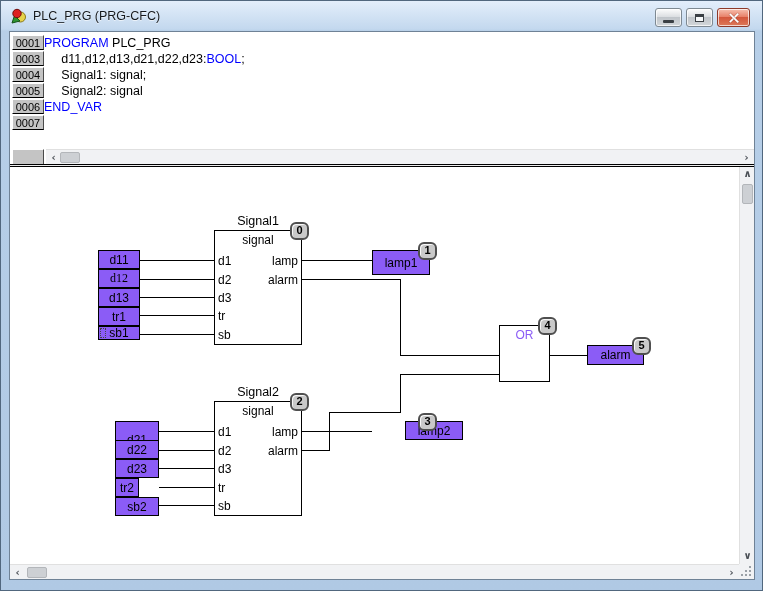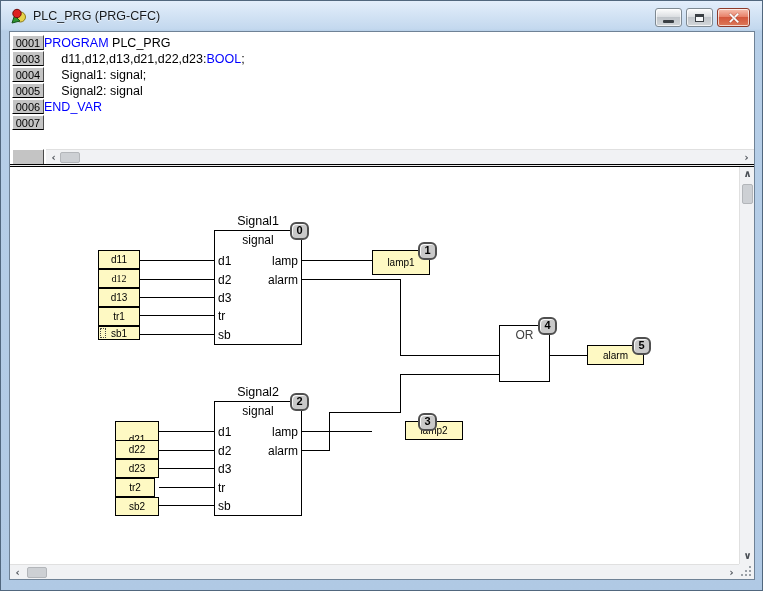--- a/index.html
+++ b/index.html
@@ -68,22 +68,22 @@
   .cfc-pane{position:absolute;left:0;top:135px;width:744px;height:412px;background:#f1f2f4;}
   .cfc-canvas{position:absolute;left:0;top:0;width:729px;height:397px;background:#fff;overflow:hidden;}
   .wires{position:absolute;left:0;top:0;}
   .wires polyline{fill:none;stroke:#000;stroke-width:1;shape-rendering:crispEdges;}
   .fb{position:absolute;border:1px solid #000;background:#fff;box-sizing:border-box;z-index:2;}
   .fb-type{position:absolute;left:0;top:2px;width:100%;text-align:center;font-size:12px;}
   .pin{position:absolute;height:14px;line-height:14px;font-size:12px;color:#000;z-index:2;}
   .pin-l{left:3px;}
   .pin-r{right:3px;}
   .fb-name{position:absolute;text-align:center;font-size:12.5px;color:#000;height:15px;line-height:15px;z-index:2;}
-  .io-box{position:absolute;border:1px solid #000;background:#fef9c3;box-sizing:border-box;z-index:2;
-    display:flex;align-items:center;justify-content:center;font-size:10px;color:#000;}
+  .io-box{position:absolute;border:1px solid #000;background:#8b5cf6;box-sizing:border-box;z-index:2;
+    display:flex;align-items:center;justify-content:center;font-size:12px;color:#000;}
   .io-marker{position:absolute;left:1px;top:1px;bottom:1px;width:6px;border:1px dotted #444;box-sizing:border-box;}
   .badge{position:absolute;width:19px;height:18px;background:#c9c9c9;border:2px solid #4f4f4f;border-radius:6px;
     box-sizing:border-box;text-align:center;font-size:11px;font-weight:600;line-height:13px;color:#000;
     box-shadow:inset 1px 1px 0 rgba(255,255,255,.85);z-index:3;}
 </style>
 </head>
 <body>
 
 <div class="window">
 
@@ -184,21 +184,21 @@
             <div class="pin pin-l" style="top: 23px;">d1</div>
             <div class="pin pin-l" style="top: 42px;">d2</div>
             <div class="pin pin-l" style="top: 60px;">d3</div>
             <div class="pin pin-l" style="top: 79px;">tr</div>
             <div class="pin pin-l" style="top: 97px;">sb</div>
             <div class="pin pin-r" style="top: 23px;">lamp</div>
             <div class="pin pin-r" style="top: 42px;">alarm</div>
           </div>
           <div class="badge" style="left: 280px; top: 226px; width: 19px; height: 18px;">2</div>
           <div class="fb" style="left: 489px; top: 158px; width: 51px; height: 57px;">
-            <div class="fb-type" style="color: #404040;">OR</div>
+            <div class="fb-type" style="color: #8b5cf6;">OR</div>
           </div>
           <div class="badge" style="left: 528px; top: 150px; width: 19px; height: 18px;">4</div>
           <div class="io-box" style="left: 88px; top: 83px; width: 42px; height: 19px;">
             <span>d11</span>
           </div>
           <div class="io-box" style="left: 88px; top: 102px; width: 42px; height: 19px; font-family: Liberation Serif, serif;">
             <span>d12</span>
           </div>
           <div class="io-box" style="left: 88px; top: 121px; width: 42px; height: 19px;">
             <span>d13</span>
@@ -212,21 +212,21 @@
           </div>
           <div class="io-box" style="left: 105px; top: 254px; width: 44px; height: 37px;">
             <span>d21</span>
           </div>
           <div class="io-box" style="left: 105px; top: 273px; width: 44px; height: 19px;">
             <span>d22</span>
           </div>
           <div class="io-box" style="left: 105px; top: 292px; width: 44px; height: 19px;">
             <span>d23</span>
           </div>
-          <div class="io-box" style="left: 105px; top: 311px; width: 40px; height: 19px;">
+          <div class="io-box" style="left: 105px; top: 311px; width: 24px; height: 19px;">
             <span>tr2</span>
           </div>
           <div class="io-box" style="left: 105px; top: 330px; width: 44px; height: 19px;">
             <span>sb2</span>
           </div>
           <div class="io-box" style="left: 362px; top: 83px; width: 58px; height: 25px;">
             <span>lamp1</span>
           </div>
           <div class="badge" style="left: 408px; top: 75px; width: 19px; height: 18px;">1</div>
           <div class="io-box" style="left: 378px; top: 254px; width: 58px; height: 19px; margin-left: 17px;">

